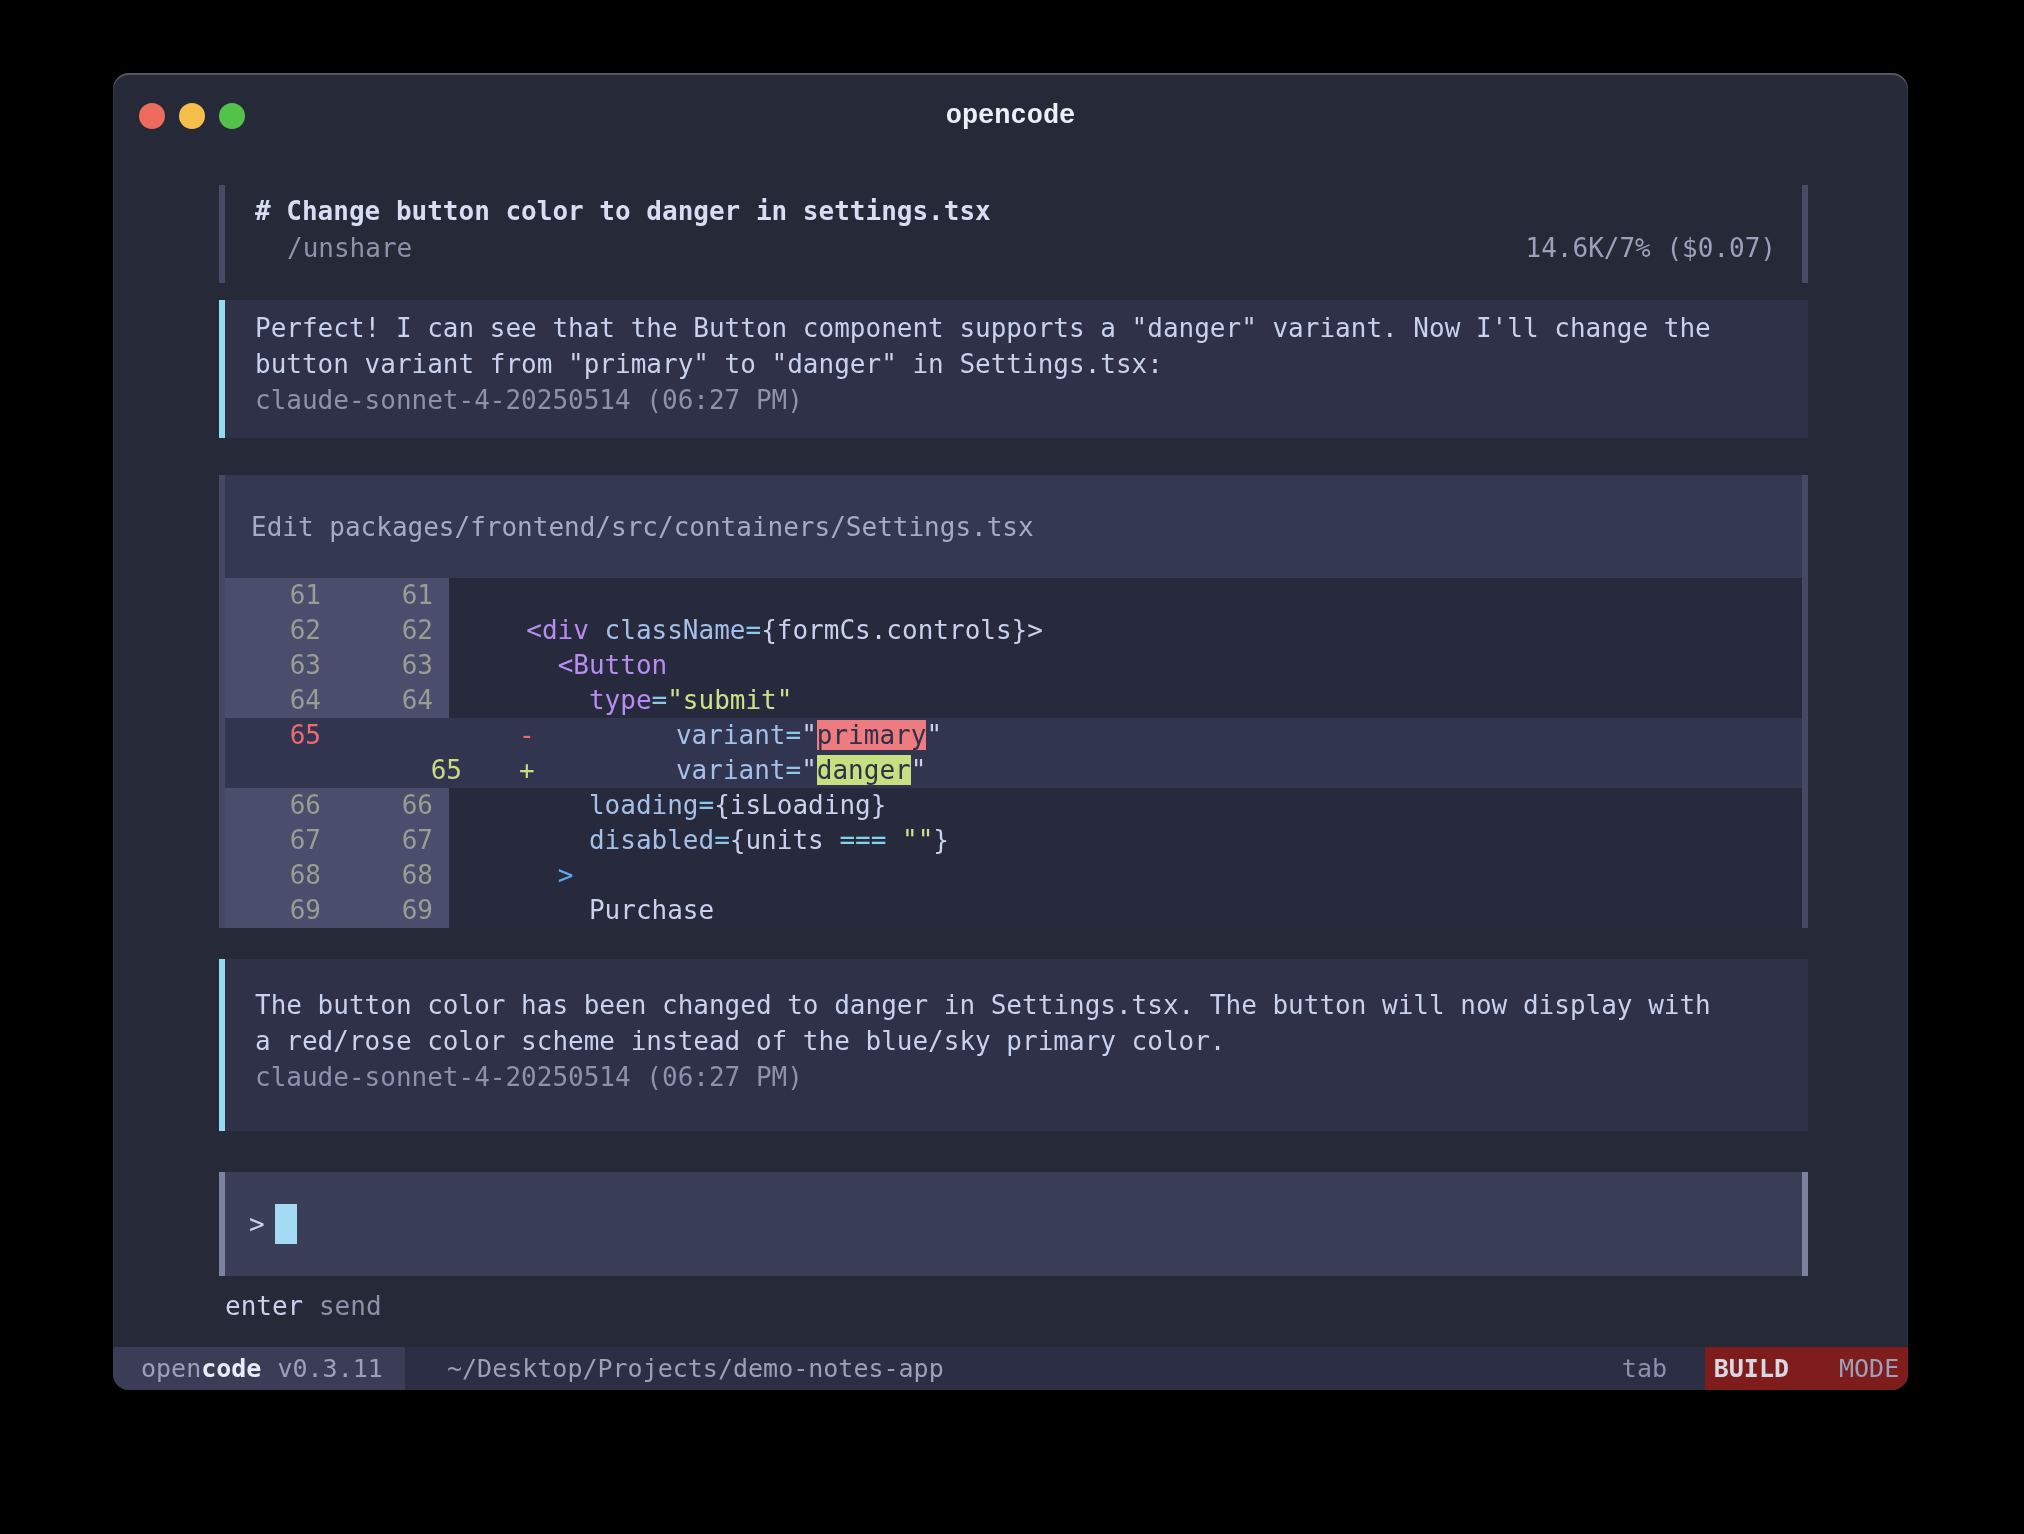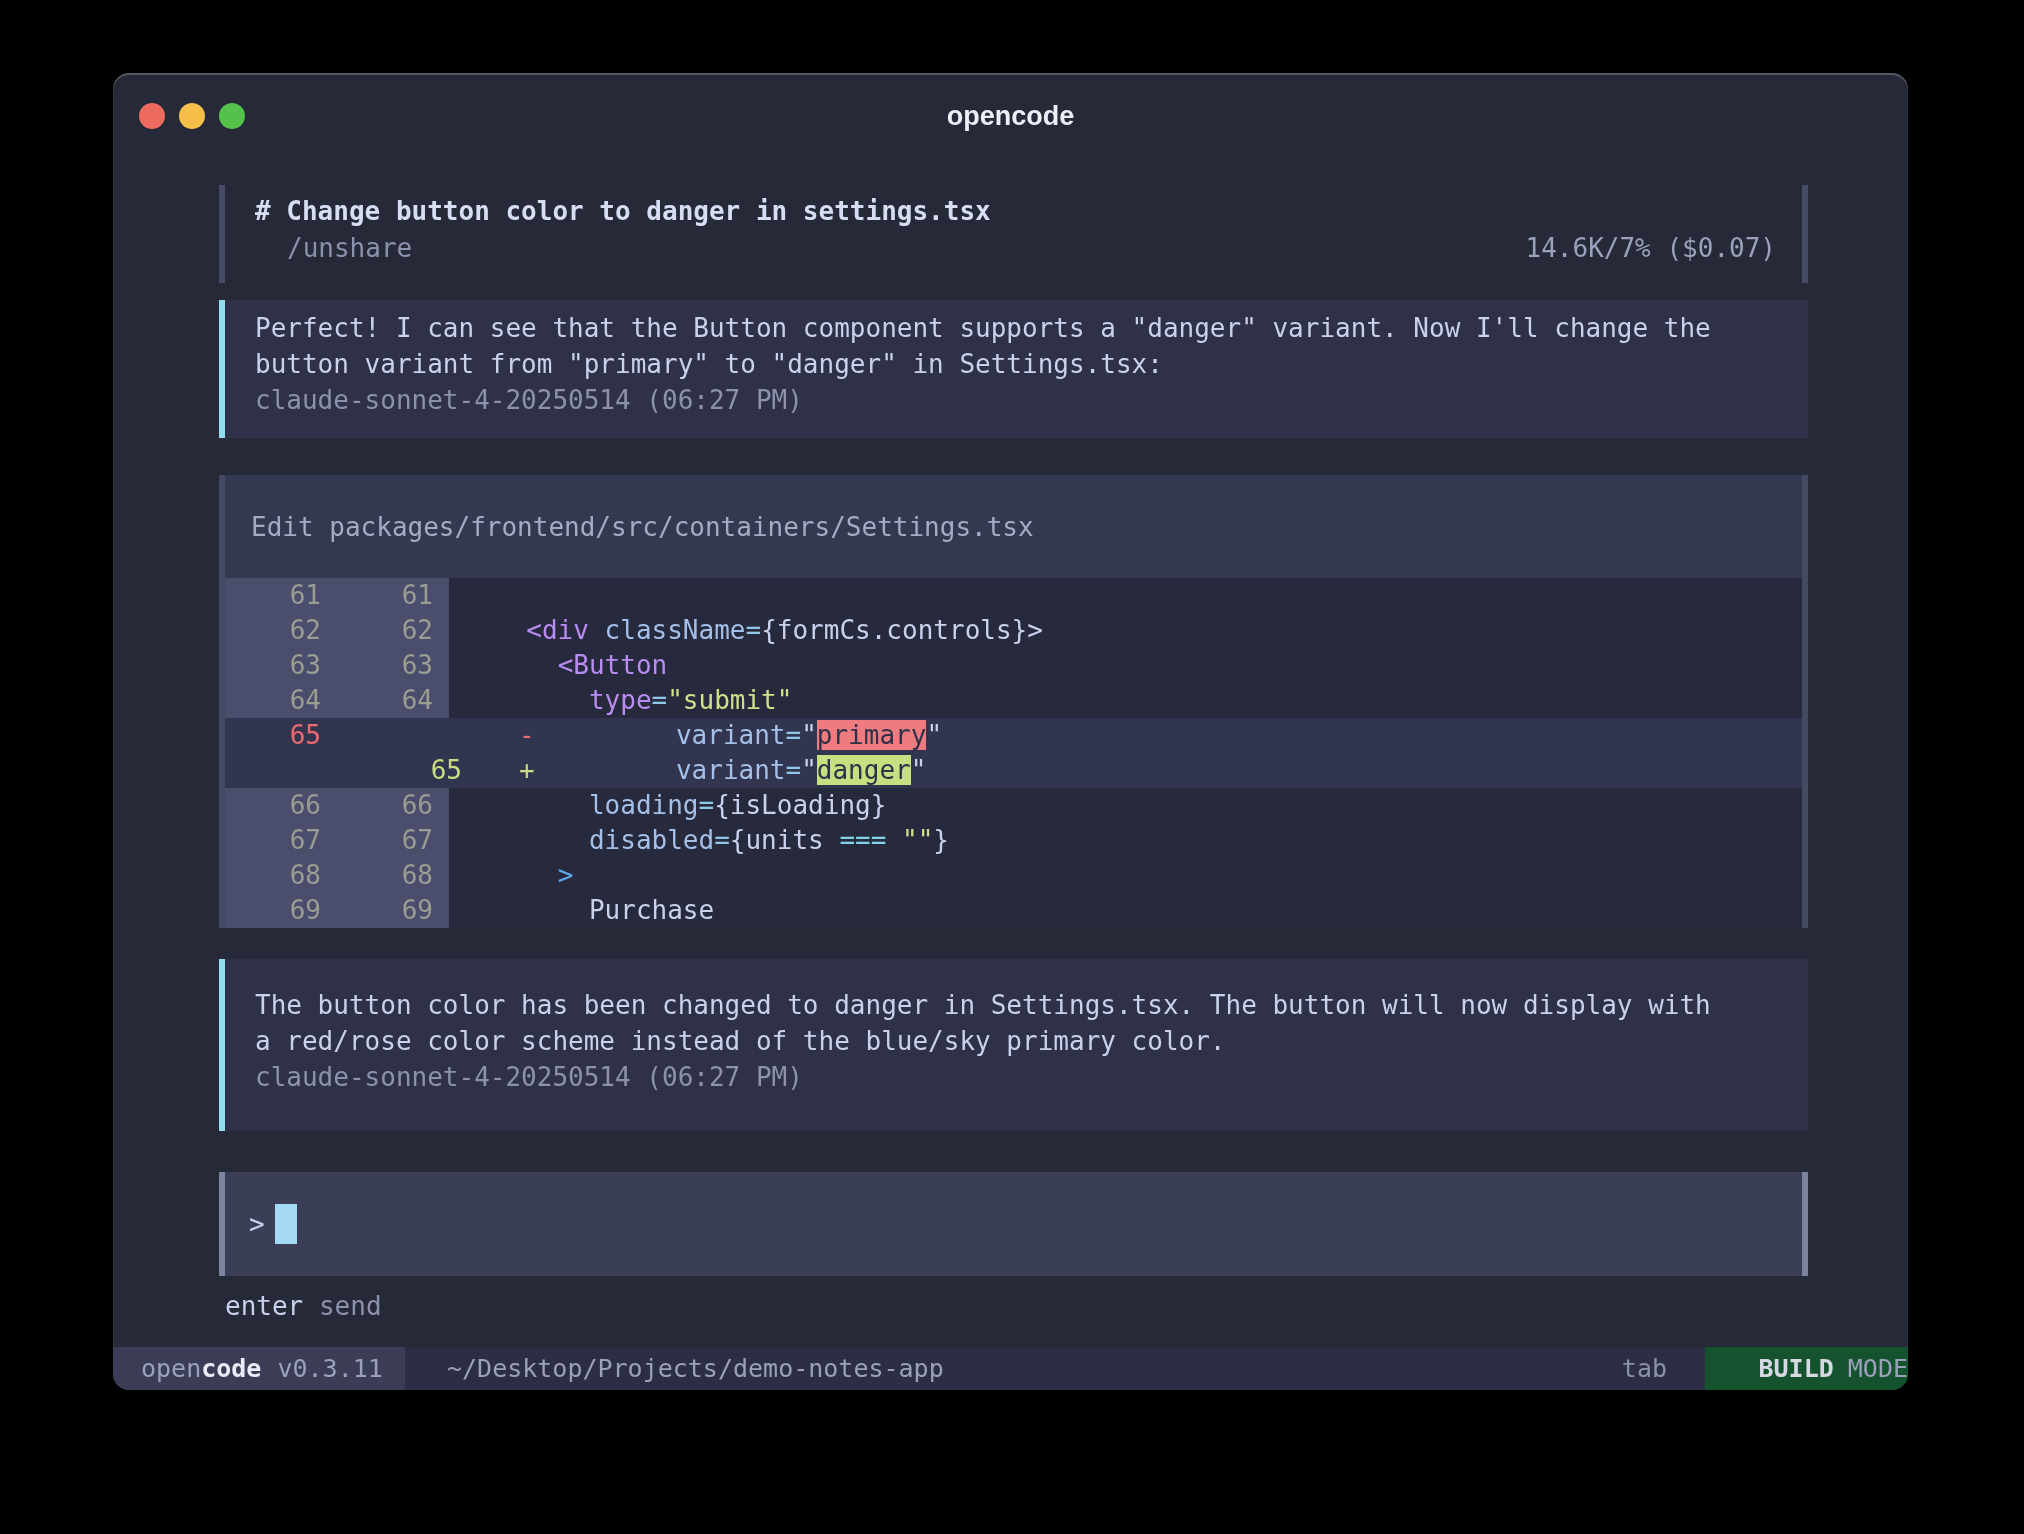--- a/index.html
+++ b/index.html
@@ -14,21 +14,21 @@
     box-shadow: inset 0 2px 0 rgba(255,255,255,.20), inset 0 0 0 1px rgba(255,255,255,.05);
   }
   
   .lights { position:absolute; left:26px; top:30px; display:flex; gap:14px; }
   .light { width:26px; height:26px; border-radius:50%; }
   .light.red    { background:#ed6a5e; }
   .light.yellow { background:#f5bf4a; }
   .light.green  { background:#53c14a; }
   .win-title {
     position:absolute; top:28px; left:0; width:100%; text-align:center;
-    font-family:Liberation Sans, sans-serif; font-weight:bold;
+    font-family:Liberation Mono, monospace; font-weight:bold;
     font-size:27px; color:#edeff7;
   }
   
   .block { position:absolute; left:106px; width:1589px; box-sizing:border-box; }
   
   .hdr {
     top:112px; height:98px;
     border-left:6px solid #474b66; border-right:6px solid #474b66;
     padding:8px 26px 0 30px; font-size:26px; line-height:37px;
   }
@@ -102,22 +102,22 @@
     width:292px; flex:0 0 292px; background:#3a3d55;
     display:flex; align-items:center; padding-left:28px; box-sizing:border-box;
   }
   .brand-normal { color:#9ba1ba; }
   .brand-bold { color:#e8ecf8; font-weight:bold; }
   .brand-version { color:#9ba1ba; margin-left:16px; }
   .sb-path { display:flex; align-items:center; padding-left:42px; color:#9ba1ba; }
   .sb-spacer { flex:1; }
   .sb-tab { display:flex; align-items:center; color:#8d92ac; padding-right:38px; }
   .seg-mode {
-    width:203px; flex:0 0 203px; background:#14532d;
-    display:flex; align-items:center; justify-content:flex-end;
+    width:203px; flex:0 0 203px; background:#7f1d1d;
+    display:flex; align-items:center; justify-content:center;gap:36px;
   }
   .mode-bold { color:#d6d9e4; font-weight:bold; }
   .mode-rest { color:#9ba1ba; margin-left:14px; }
 </style>
 </head>
 <body>
 
 <div class="window">
 
   <div class="lights">

